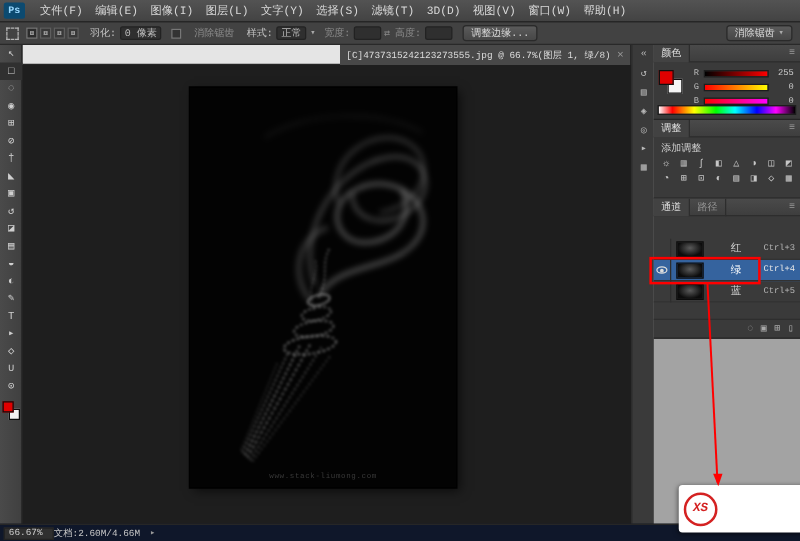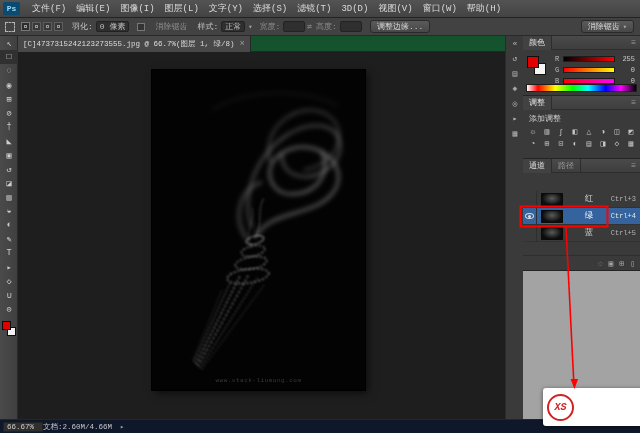--- a/index.html
+++ b/index.html
@@ -32,21 +32,21 @@
   .ob-label.dim { color:#8b8b8b;text-align:right; }
   .ob-field { background:#2f2f2f; border:1px solid #222; border-radius:2px;
     height:11px; min-width:24px; color:#bdbdbd; display:inline-flex; align-items:center; padding:4px 3px; }
   .ob-check { width:8px; height:8px; border:1px solid #777; background:#333; margin:0 3px 0 8px; }
   .ob-btn { background:linear-gradient(#5b5b5b,#474747); border:1px solid #2a2a2a; border-radius:3px;
     height:13px; padding:0 6px; color:#d8d8d8; display:inline-flex; align-items:center; margin-left:8px; white-space:nowrap; }
   #workspace-btn { margin-left:auto; margin-right:6px; }
   .caret { font-size:7px; color:#aaa; margin-left:3px; }
 
   
-  #tabrow { left:18px; top:36px; width:487px; height:16px; background:#14532d; border-bottom:1px solid #252525; display:flex; }
+  #tabrow { left:18px; top:36px; width:487px; height:16px; background:#e5e5e5; border-bottom:1px solid #252525; display:flex;justify-content:flex-end; }
   #doctab { max-width:250px; height:16px; background:#484848; border-right:1px solid #262626;
     display:flex; align-items:center; padding:0 5px; gap:5px; }
   #doctab .title { font-size:7.5px; color:#ddd; white-space:nowrap; overflow:hidden; text-overflow:ellipsis; max-width:215px; }
   #doctab .x { font-size:9px; color:#9a9a9a; line-height:1; }
 
   
   #toolbar { left:0; top:36px; width:18px; height:383px;
     background:linear-gradient(90deg,#4a4a4a,#404040); border-right:1px solid #282828; }
   .tool { width:18px; height:14px; display:flex; align-items:center; justify-content:center;
     font-size:8.5px; color:#cfcfcf; }

